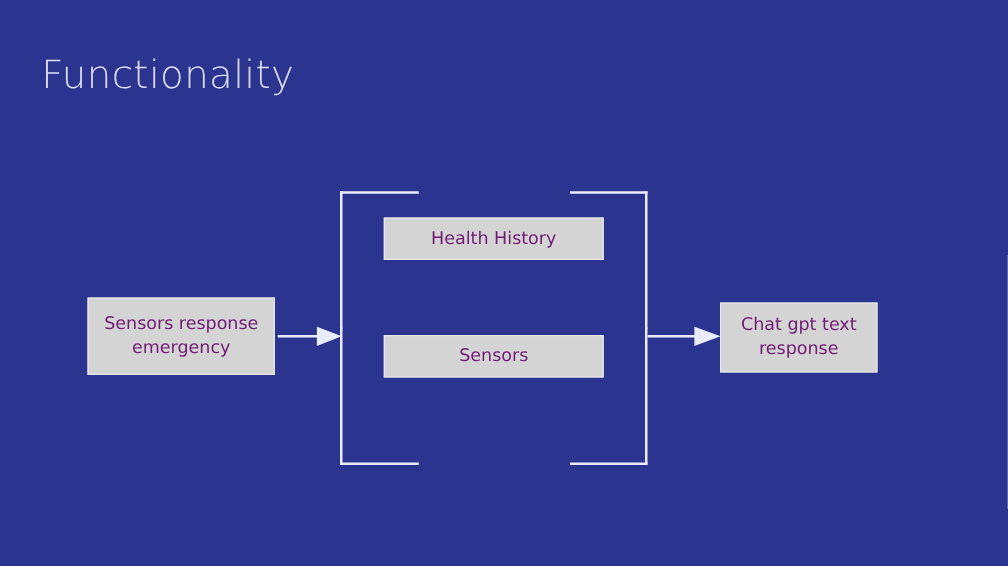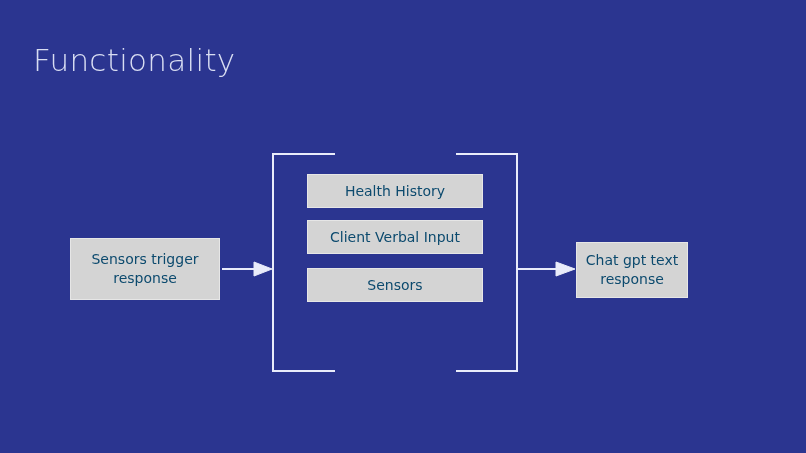--- a/index.html
+++ b/index.html
@@ -35,40 +35,40 @@
   
   .proc-box {
     position: absolute;
     background: #d4d4d4;
     border: 1px solid #e6e6e6;
     box-sizing: border-box;
     display: flex;
     align-items: center;
     justify-content: center;
     text-align: center;
-    color: #0c4a6e;
+    color: #701a75;
     font-size: 14px;
     line-height: 1.35;
     font-family: "DejaVu Sans", sans-serif;
     padding: 2px 6px;
   }
 
   
   #box-sensors-trigger {
     left: 70px;
     top: 238px;
     width: 150px;
     height: 62px;
   }
 
   
   #box-chatgpt-response {
     left: 576px;
     top: 242px;
-    width: 112px;
+    width: 126px;
     height: 56px;
   }
 
   
   .inner-box {
     left: 307px;
     width: 176px;
     height: 34px;
   }
   #box-health-history        { top: 174px; }
@@ -124,37 +124,36 @@
     width: 60px;
   }
 </style>
 </head>
 <body>
 
 <div id="slide">
 
   <div id="slide-title">Functionality</div>
 
-  <div class="proc-box" id="box-sensors-trigger">Sensors trigger response</div>
+  <div class="proc-box" id="box-sensors-trigger">Sensors response emergency</div>
 
   <div class="arrow" id="arrow-input-to-group">
     <svg width="52" height="22" viewBox="0 0 52 22" xmlns="http://www.w3.org/2000/svg">
       <line x1="0" y1="11" x2="34" y2="11" stroke="#e9ecfa" stroke-width="2"></line>
       <polygon points="32,4 50,11 32,18" fill="#e9ecfa" stroke="#e9ecfa" stroke-width="1"></polygon>
     </svg>
   </div>
 
   <div class="bracket bracket-tl"></div>
   <div class="bracket bracket-tr"></div>
   <div class="bracket bracket-bl"></div>
   <div class="bracket bracket-br"></div>
 
   <div class="proc-box inner-box" id="box-health-history">Health History</div>
 
-  <div class="proc-box inner-box" id="box-client-verbal-input">Client Verbal Input</div>
 
   <div class="proc-box inner-box" id="box-sensors">Sensors</div>
 
 
   <div class="arrow" id="arrow-group-to-output">
     <svg width="60" height="22" viewBox="0 0 60 22" xmlns="http://www.w3.org/2000/svg">
       <line x1="0" y1="11" x2="40" y2="11" stroke="#e9ecfa" stroke-width="2"></line>
       <polygon points="38,4 57,11 38,18" fill="#e9ecfa" stroke="#e9ecfa" stroke-width="1"></polygon>
     </svg>
   </div>

